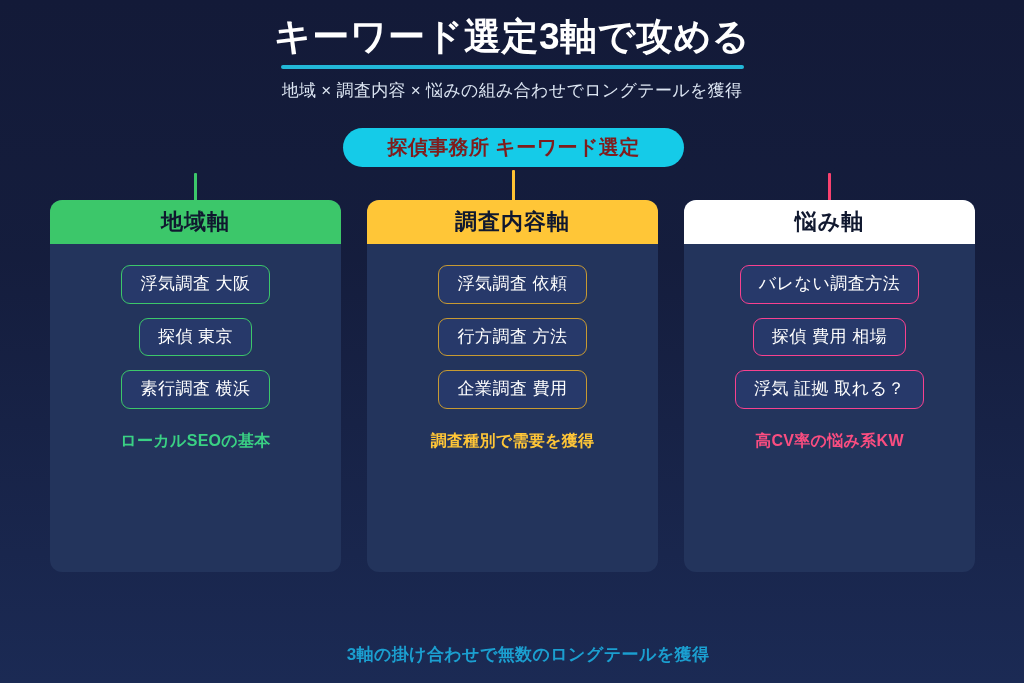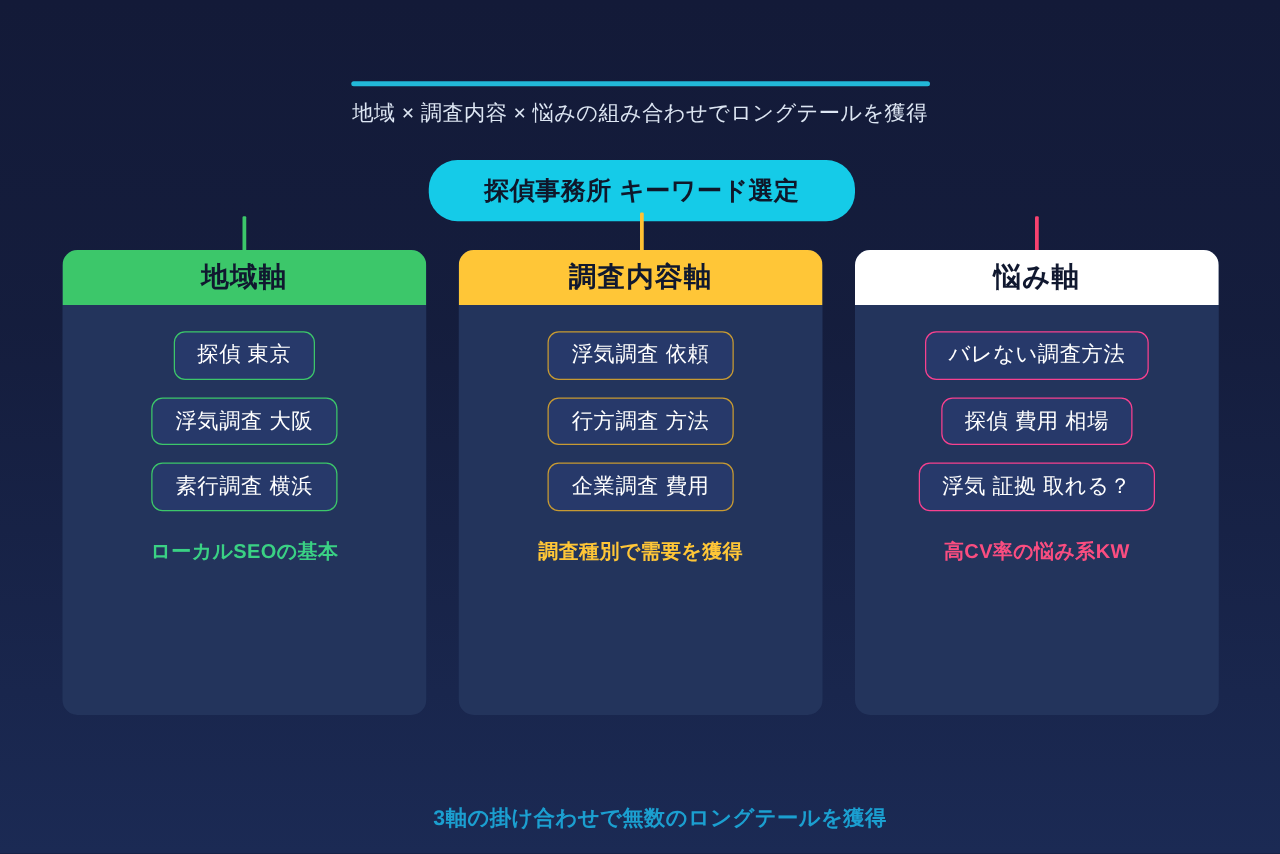--- a/index.html
+++ b/index.html
@@ -59,27 +59,27 @@
     color: #dde6f3;
     letter-spacing: 0.3px;
   }
 
   
   .center-node {
     position: absolute;
     top: 128px;
     left: 343px;
     width: 341px;
-    height: 49px;
+    height: 39px;
     border-radius: 23px;
     background: #15cbe8;
     display: flex;
     align-items: center;
     justify-content: center;
-    color: #0f172a;
+    color: #7f1d1d;
     font-size: 20px;
     font-weight: 700;
     letter-spacing: 0.4px;
   }
 
   
   .connector {
     position: absolute;
     width: 3px;
     border-radius: 1px;
@@ -191,40 +191,41 @@
     color: #1b9fd0;
     letter-spacing: 0.4px;
     padding-left: 16px;
   }
 </style>
 </head>
 <body>
 
 <div class="canvas">
 
+  <div class="page-title">キーワード選定3軸で攻める</div>
   <div class="title-underline"></div>
   <div class="page-subtitle">地域 × 調査内容 × 悩みの組み合わせでロングテールを獲得</div>
 
   <div class="center-node">
     <span>探偵事務所 キーワード選定</span>
   </div>
 
   <div class="connector connector-center"></div>
   <div class="connector connector-left"></div>
   <div class="connector connector-right"></div>
 
   <div class="columns">
 
     <div class="card card-0">
       <div class="card-header hdr-green">
         <span>地域軸</span>
       </div>
       <div class="chips">
+        <div class="chip chip-green">浮気調査 大阪</div>
         <div class="chip chip-green">探偵 東京</div>
-        <div class="chip chip-green">浮気調査 大阪</div>
         <div class="chip chip-green">素行調査 横浜</div>
       </div>
       <div class="card-caption cap-green">ローカルSEOの基本</div>
     </div>
 
     <div class="card card-1">
       <div class="card-header hdr-amber">
         <span>調査内容軸</span>
       </div>
       <div class="chips">

